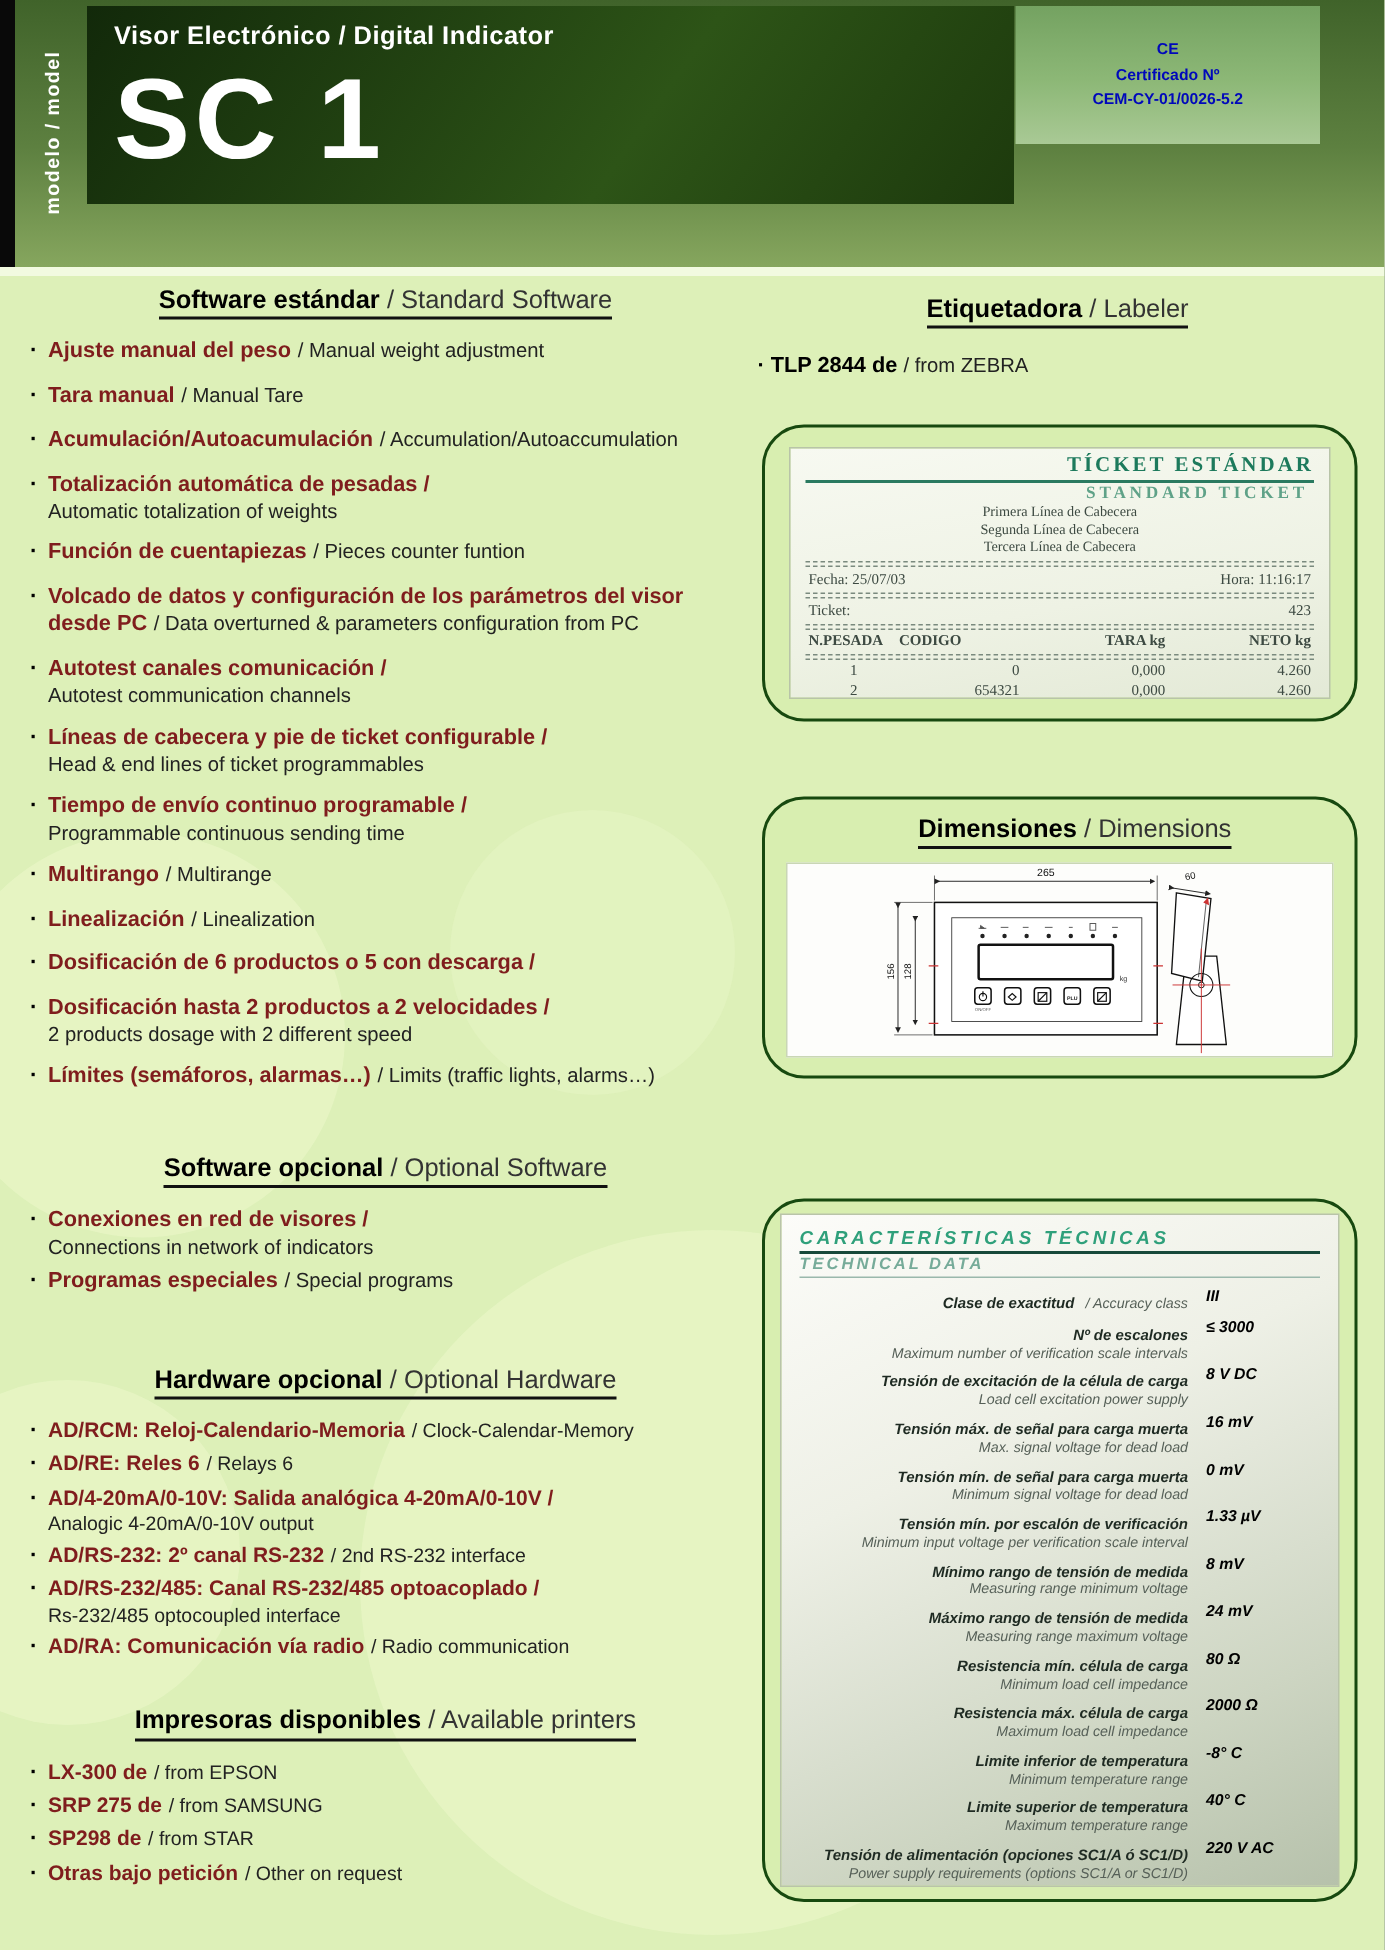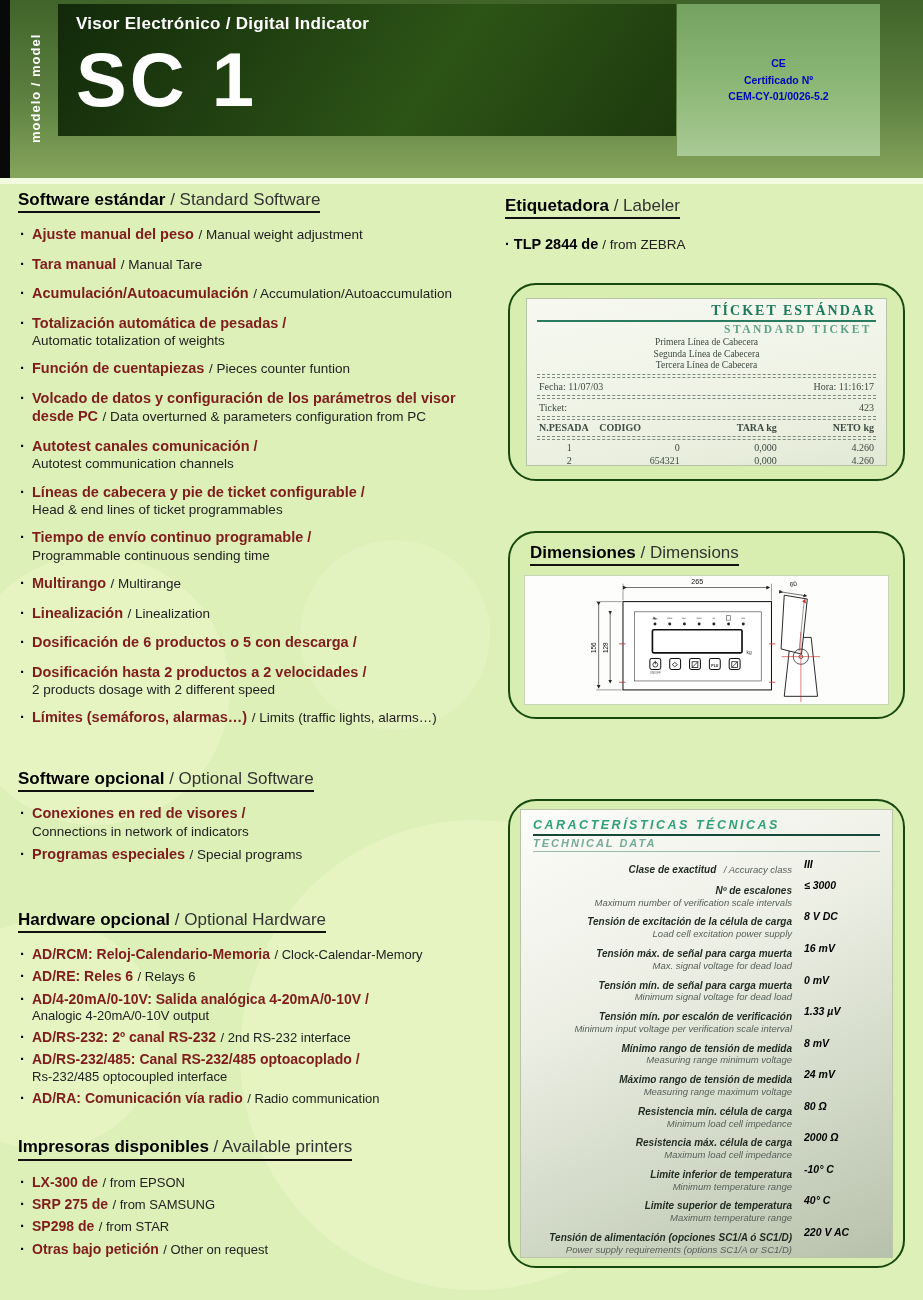--- a/index.html
+++ b/index.html
@@ -18,28 +18,28 @@
   .hdr .black-edge{position:absolute;left:0;top:0;width:10px;height:183px;background:#090909;}
   .side-label{position:absolute;left:12px;top:8px;height:160px;width:46px;
       display:flex;align-items:center;justify-content:center;
       writing-mode:vertical-rl;transform:rotate(180deg);
       color:#fff;font-weight:bold;font-size:13px;letter-spacing:1px;}
   .title-box{position:absolute;left:58px;top:4px;width:618px;height:132px;
       background:linear-gradient(125deg,#12290a 0%,#2d5417 60%,#1d3a0d 100%);
       color:#fff;padding:10px 0 0 18px;box-sizing:border-box;}
   .title-box .subtitle{font-size:17px;font-weight:bold;letter-spacing:.3px;}
   .title-box .model{font-size:76px;font-weight:bold;letter-spacing:3px;line-height:1.0;margin-top:8px;}
-  .cert-box{position:absolute;left:677px;top:4px;width:203px;height:152px;
+  .cert-box{position:absolute;left:677px;top:4px;width:203px;height:92px;
       background:linear-gradient(180deg,#74a261 0%,#8db877 55%,#a9c995 100%);
       display:flex;flex-direction:column;align-items:center;justify-content:center;
       color:#0008bb;font-weight:bold;font-size:10.5px;line-height:1.6;text-align:center;}
   .divider{position:absolute;left:0;top:178px;width:923px;height:6px;background:#f2fae0;z-index:2;}
 
   
-  .sec-h{text-align:left;margin:0;font-size:17px;line-height:1.2;}
+  .sec-h{text-align:center;margin:0;font-size:17px;line-height:1.2;}
   .hwrap{display:inline-block;border-bottom:2px solid #111;padding-bottom:1px;}
   .hes{font-weight:bold;color:#000;}
   .hen{font-weight:normal;color:#333;}
 
   
   .left-col{position:absolute;left:18px;top:190px;width:478px;z-index:1;}
   ul.feat{list-style:none;margin:12px 0 0;padding:0;}
   ul.feat li{position:relative;padding-left:14px;margin-bottom:11px;line-height:1.15;}
   ul.feat li::before{content:"·";position:absolute;left:2px;top:0;font-weight:bold;font-size:15px;}
   ul.feat .es{font-weight:bold;font-size:14.5px;color:#7f1d1d;}
@@ -303,21 +303,21 @@
       <div class="tk-title">TÍCKET ESTÁNDAR</div>
       <div class="tk-sub">STANDARD TICKET</div>
       <div class="tk-center">
 
       <div>Primera Línea de Cabecera</div>
           <div>Segunda Línea de Cabecera</div>
           <div>Tercera Línea de Cabecera</div>
         </div>
       <div class="sep"></div>
       <div class="tk-row">
-        <span>Fecha: 11/07/03</span>
+        <span>Fecha: 25/07/03</span>
         <span>Hora:  11:16:17</span>
       </div>
       <div class="sep"></div>
       <div class="tk-row">
         <span>Ticket:</span>
         <span>423</span>
       </div>
       <div class="sep"></div>
       <div class="tk-grid">
         <span class="h ca">N.PESADA</span>
@@ -566,21 +566,21 @@
               
             </div>
           </div>
 
           <div class="trow">
             <div class="tlabel">
               <span class="tes">Limite inferior de temperatura</span>
               <span class="ten">Minimum temperature range</span>
             </div>
             <div class="tval">
-              <span class="tv">-10° C</span>
+              <span class="tv">-8° C</span>
               
             </div>
           </div>
 
           <div class="trow">
             <div class="tlabel">
               <span class="tes">Limite superior de temperatura</span>
               <span class="ten">Maximum temperature range</span>
             </div>
             <div class="tval">

